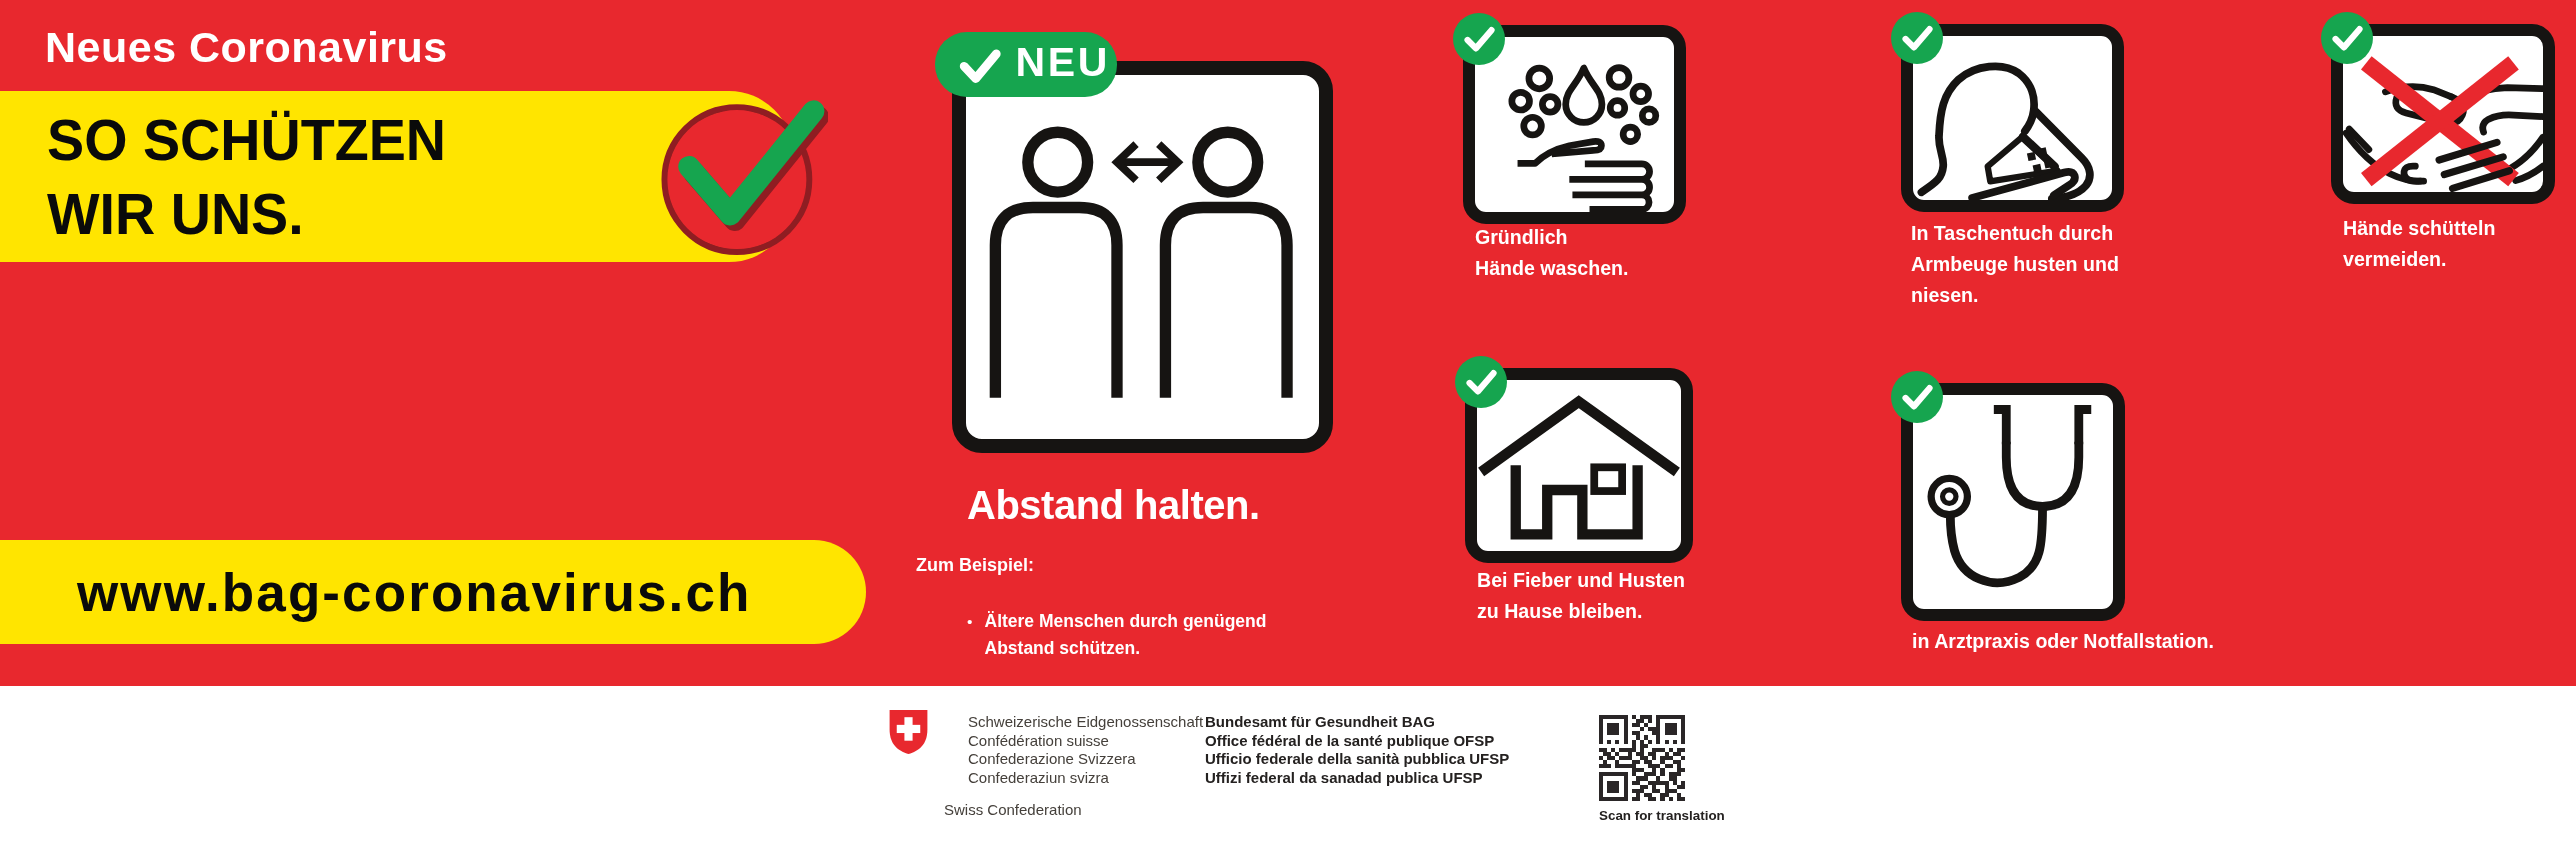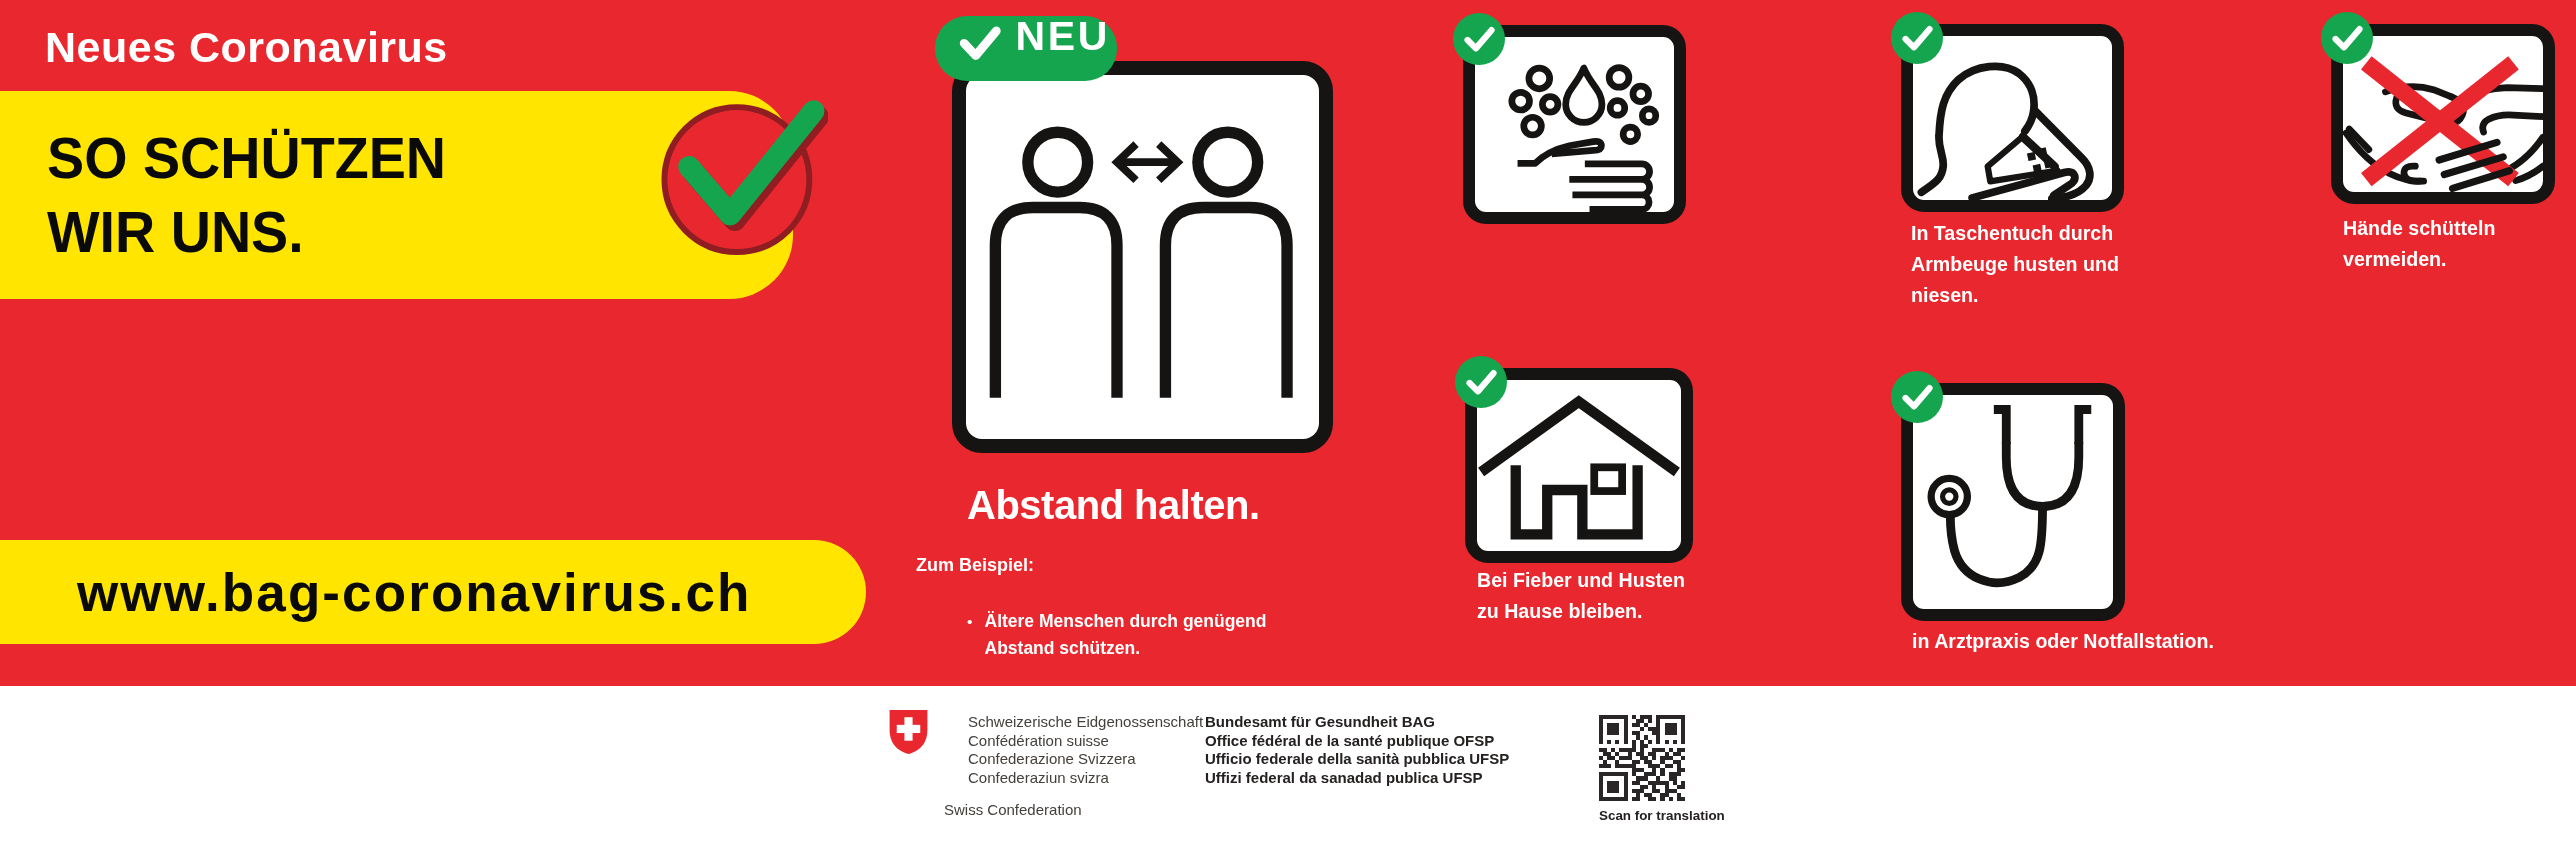--- a/index.html
+++ b/index.html
@@ -8,21 +8,21 @@
   }
   *{margin:0;padding:0;box-sizing:border-box;}
   html,body{background:#888;}
   body{font-family:"Liberation Sans","DejaVu Sans",sans-serif;}
   #poster{position:relative;width:2576px;height:859px;background:var(--white);overflow:hidden;padding-left:8px;}
 
   .red-bg{position:absolute;left:0;top:0;width:2576px;height:686px;background:var(--red);}
 
   
   .kicker{position:absolute;left:45px;top:23px;color:var(--white);font-size:43px;font-weight:700;letter-spacing:0.5px;}
-  .headline-band{position:absolute;left:0;top:91px;width:793px;height:208px;background:var(--yellow);
+  .headline-band{position:absolute;left:0;top:91px;width:793px;height:171px;background:var(--yellow);
     border-radius:0 64px 64px 0;display:flex;flex-direction:column;justify-content:center;padding-left:47px;}
   .headline-line{color:#0a0a0a;font-size:58px;line-height:74px;font-weight:700;letter-spacing:0;
     transform:scaleX(0.96);transform-origin:left center;white-space:nowrap;}
   .check-circle{position:absolute;left:653px;top:96px;width:175px;height:160px;}
 
   
   .url-band{position:absolute;left:0;top:540px;width:866px;height:104px;background:var(--yellow);
     border-radius:0 53px 53px 0;display:flex;align-items:center;padding-left:77px;}
   .url-text{color:#0a0a0a;font-size:53px;font-weight:700;letter-spacing:2.1px;white-space:nowrap;}
 
@@ -32,22 +32,22 @@
   .card-distance{left:952px;top:61px;width:381px;height:392px;border-width:14px;border-radius:30px;}
   .card-wash{left:1463px;top:25px;width:223px;height:199px;}
   .card-cough{left:1901px;top:24px;width:223px;height:188px;}
   .card-shake{left:2331px;top:24px;width:224px;height:180px;}
   .card-house{left:1465px;top:368px;width:228px;height:195px;}
   .card-steth{left:1901px;top:383px;width:224px;height:238px;}
 
   .badge{position:absolute;left:-21.6px;top:-24px;width:52px;height:52px;border-radius:50%;background:var(--green);}
   .badge svg{position:absolute;inset:0;width:100%;height:100%;}
 
-  .neu-pill{position:absolute;left:935px;top:16px;width:182px;height:65px;border-radius:32px;background:var(--green);
-    display:flex;align-items:flex-start;padding-left:13.4px;}
+  .neu-pill{position:absolute;left:935px;top:32px;width:182px;height:65px;border-radius:32px;background:var(--green);
+    display:flex;align-items:center;padding-left:13.4px;}
   .neu-pill svg{width:62px;height:52px;flex:none;}
   .neu-label{color:var(--white);font-size:41px;font-weight:700;letter-spacing:2.6px;margin-left:5.2px;margin-top:-3.1px;}
 
   
   .abstand-title{position:absolute;left:967px;top:483px;color:var(--white);font-size:40px;font-weight:700;letter-spacing:-0.5px;}
   .abstand-intro{position:absolute;left:916px;top:555px;color:var(--white);font-size:18px;font-weight:700;}
   .bullet-list{position:absolute;left:967px;top:608px;width:464px;}
   .bullet-item{display:flex;margin-bottom:27px;}
   .bullet-dot{width:17.5px;flex:none;color:var(--white);font-size:15.5px;line-height:27px;}
   .bullet-lines{color:var(--white);font-size:17.5px;font-weight:700;line-height:27px;}
@@ -139,20 +139,24 @@
       <circle cx="111" cy="172" r="17"></circle>
         <circle cx="278" cy="78" r="19"></circle>
         <circle cx="275" cy="137" r="14"></circle>
       <circle cx="320" cy="110" r="15"></circle>
         <circle cx="336" cy="152" r="13"></circle>
         <circle cx="300" cy="188" r="14"></circle>
       <path d="M210 60 C197 92 175 104 175 130 A35 35 0 0 0 245 130 C245 104 223 92 210 60 Z" stroke-linejoin="round"></path>
       <path d="M82 244 L116 244 C134 226 156 216 182 210 L228 202 Q244 200 244 210 Q244 219 228 219 L148 226" stroke-linejoin="round"></path>
       <path d="M212 245 L322 245 A15 15 0 0 1 322 275 L182 275 M322 275 A15 15 0 0 1 322 305 L188 305 M322 305 A14 14 0 0 1 322 333 L221 333" stroke-linejoin="round"></path>
     </svg>
+  </div>
+  <div class="caption cap-wash">
+    <div>Gründlich</div>
+    <div>Hände waschen.</div>
   </div>
 
   <div class="card card-cough">
     <div class="badge">
       <svg viewBox="0 0 100 100" fill="none">
         <path d="M28 52 L44 68 L74 33" stroke="#ffffff" stroke-width="12" stroke-linecap="round" stroke-linejoin="round"></path>
       </svg>
     </div>
     <svg class="icon" viewBox="0 0 384 317" fill="none" stroke="currentColor" stroke-width="15" stroke-linejoin="round" stroke-linecap="round">
       <path d="M16 302 C46 282 56 274 58 252 C60 232 48 218 50 192 C52 146 58 112 88 84 C120 56 174 50 204 72 C230 92 236 120 233 144 C231 161 225 172 216 184"></path>

